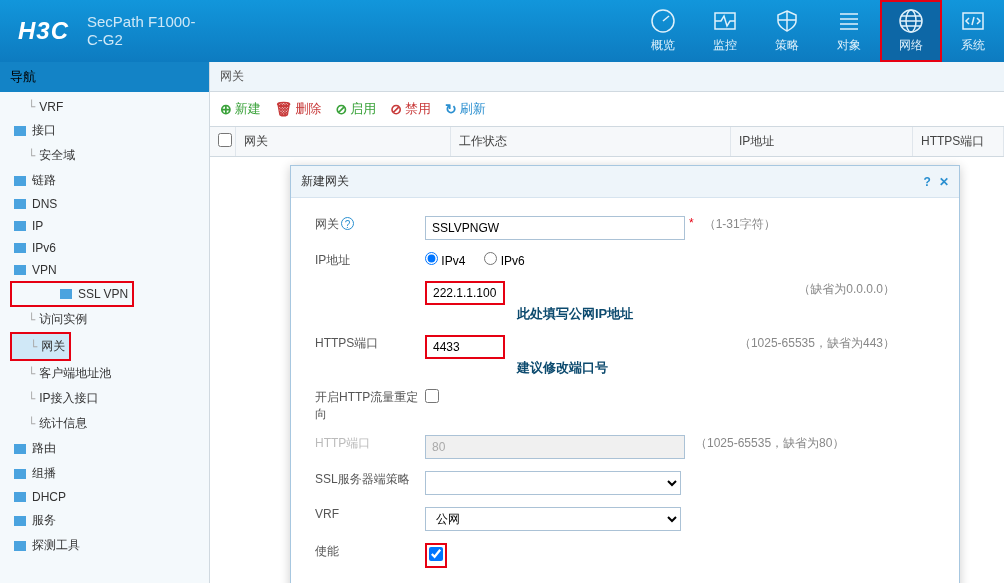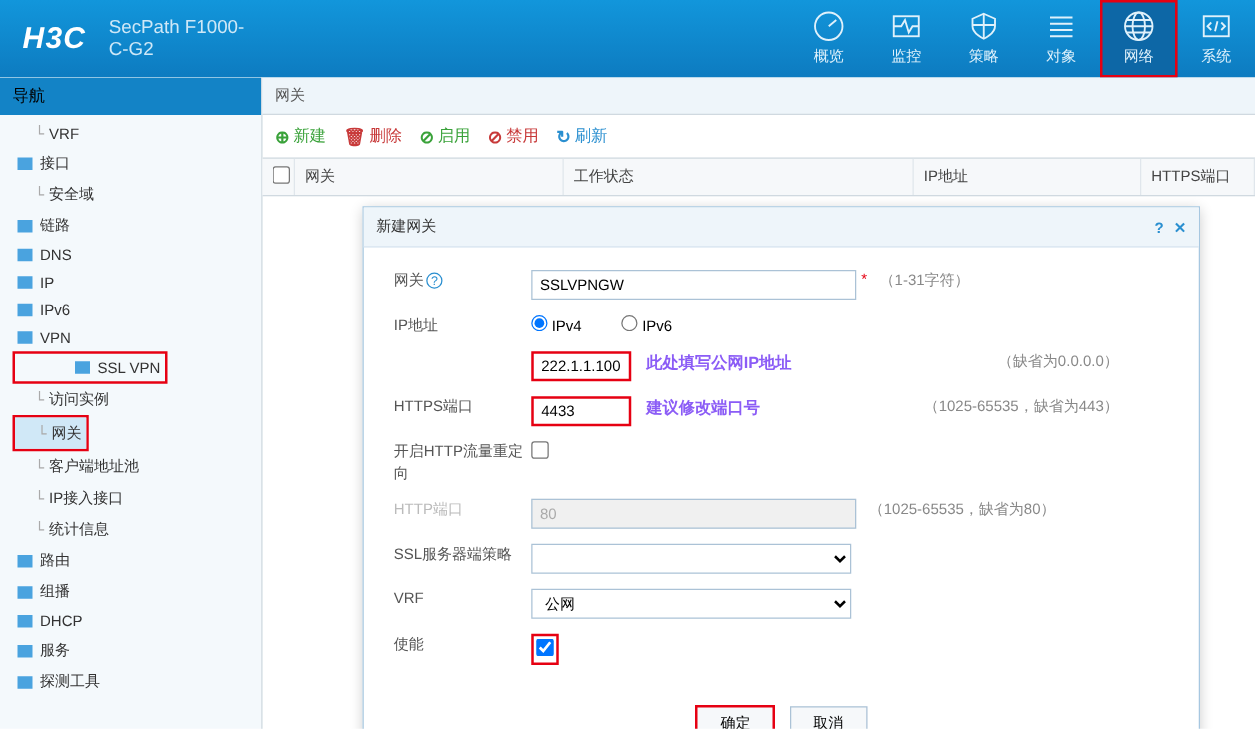--- a/index.html
+++ b/index.html
@@ -52,22 +52,22 @@
 .frow { display: flex; align-items: flex-start; margin-bottom: 12px; }
 .flabel { width: 110px; color: #555; }
 .flabel .q { display: inline-block; width: 13px; height: 13px; border: 1px solid #2a8fd0; border-radius: 50%; color: #2a8fd0; font-size: 10px; text-align: center; line-height: 13px; margin-left: 2px; }
 .finput { height: 24px; border: 1px solid #abc2d6; padding: 0 6px; font-size: 12px; }
 .finput.w260 { width: 260px; }
 .finput.w100 { width: 80px; }
 .finput[disabled] { background: #f0f0f0; color: #aaa; }
 .red-input { border: 2px solid #e60012 !important; }
 .fhint { color: #888; margin-left: 10px; }
 .fstar { color: #e60012; margin-left: 4px; }
-.radio-row { display: flex; gap: 32px; align-items: center; }
-.annot { color: #8b5cf6; font-weight: bold; font-size: 13px; margin-left: 12px; }
+.radio-row { display: flex; gap: 19px; align-items: center; }
+.annot { color: #0c4a6e; font-weight: bold; font-size: 13px; margin-left: 12px; margin-top: 24px; }
 select.finput { width: 256px; background: #fff; }
 .dlg-footer { text-align: center; padding: 10px 0 16px 0; }
 .btn { display: inline-block; padding: 4px 18px; border: 1px solid #abc2d6; background: #f6f8fa; font-size: 12px; cursor: pointer; margin: 0 4px; }
 .btn.ok { border: 2px solid #e60012; }
 input[type=checkbox] { width: 14px; height: 14px; }
 .chk-red { display: inline-block; padding: 2px; border: 2px solid #e60012; }
 </style>
 </head>
 <body>
 

